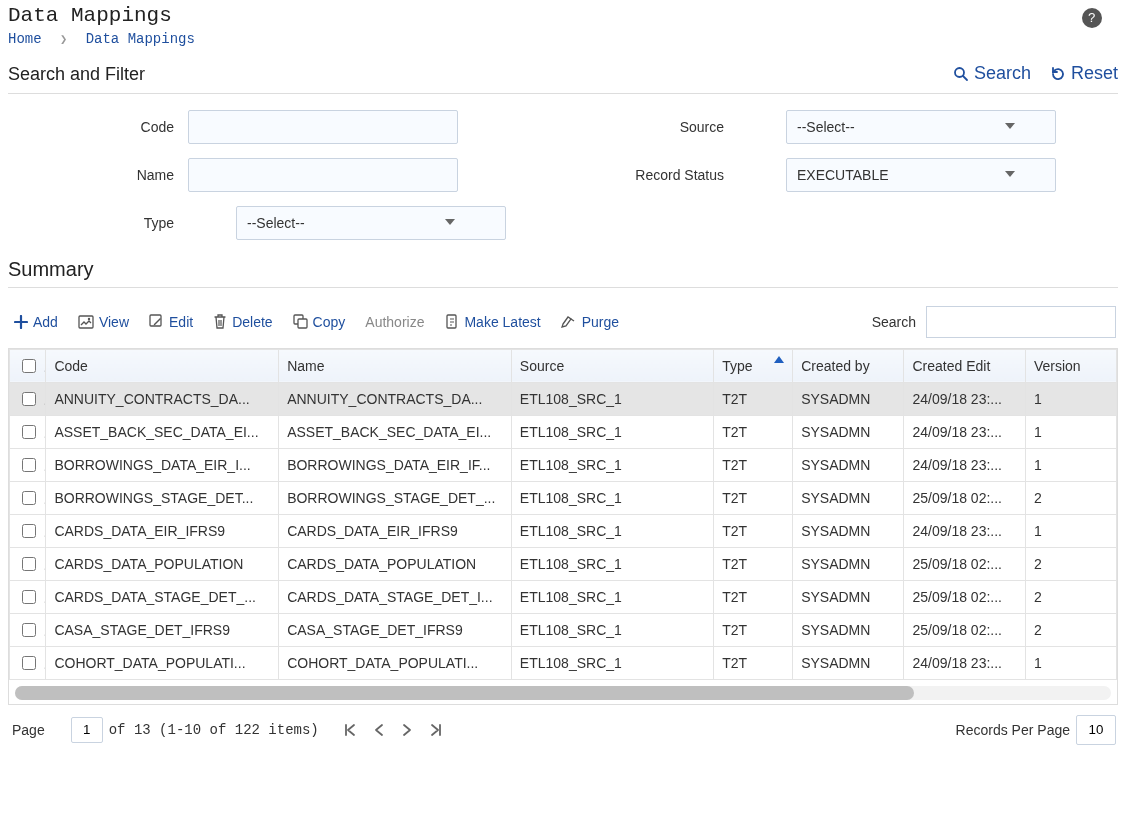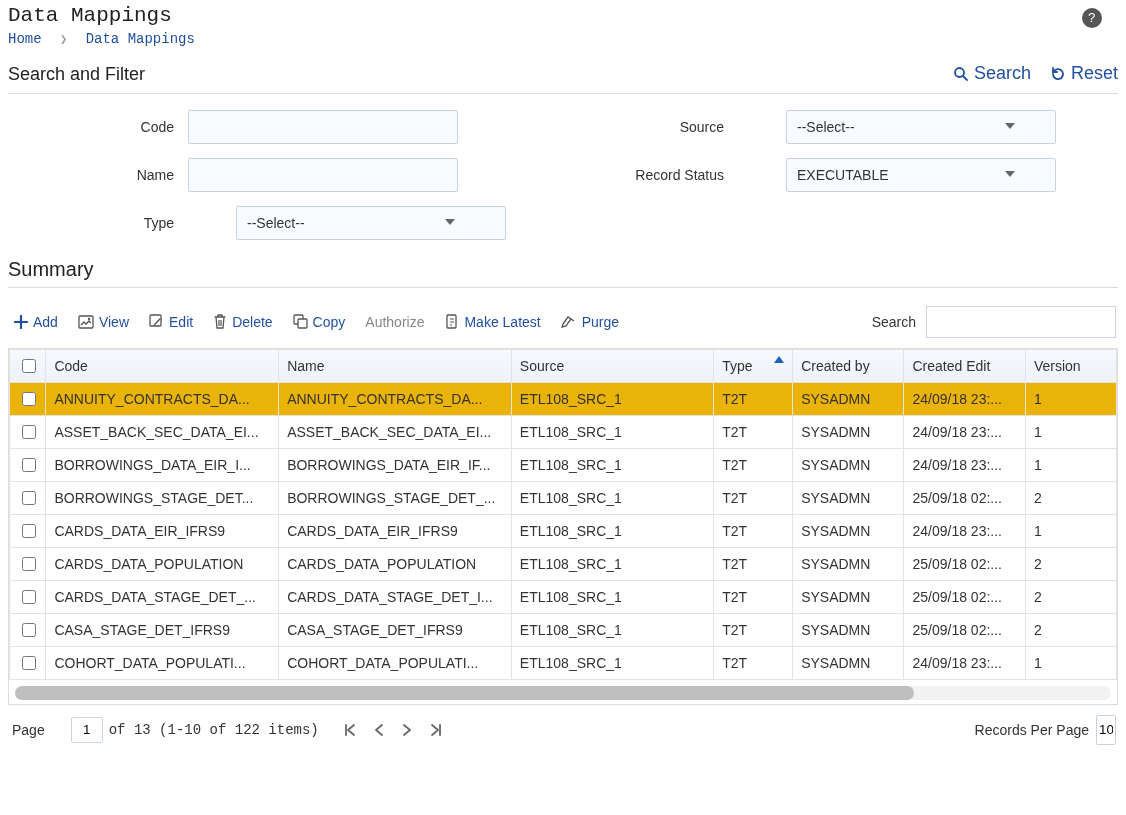--- a/index.html
+++ b/index.html
@@ -79,21 +79,21 @@
     overflow: hidden;
     text-overflow: ellipsis;
     font-weight: 400;
     height: 32px;
   }
   .grid thead th {
     background: linear-gradient(#f6f9fd, #eef3fa);
     color: #333;
     position: relative;
   }
-  .grid tbody tr:first-child td { background: #eab308; }
+  .grid tbody tr:first-child td { background: #e5e5e5; }
   .grid .cb-col { width: 36px; text-align: center; }
   .grid input[type=checkbox] { width: 14px; height: 14px; }
   .sort-ind {
     position: absolute; right: 8px; top: 6px;
     width: 0; height: 0;
     border-left: 5px solid transparent;
     border-right: 5px solid transparent;
     border-bottom: 7px solid #1f5fbf;
   }
 
@@ -111,24 +111,24 @@
   }
   .pager .label { color: #333; margin-right: 20px; }
   .pager .page-num {
     width: 32px; height: 26px; text-align: center;
     border: 1px solid #c9d3e0; border-radius: 2px; margin: 0 6px;
   }
   .pager .info { color: #333; font-family: Liberation Mono, monospace; }
   .pager .nav { margin-left: 16px; display: inline-flex; align-items: center; color: #555; }
   .pager .nav span { margin: 0 8px; cursor: pointer; display:inline-flex; }
   .pager .spacer { flex: 1; }
-  .pager .rpp-label { margin-right: 0; }
+  .pager .rpp-label { margin-right: 6px; }
   .pager .rpp {
-    width: 20px; height: 30px; text-align: center;
-    border: 1px solid #c9d3e0; border-radius: 2px; margin-left: 7px;
+    width: 40px; height: 30px; text-align: center;
+    border: 1px solid #c9d3e0; border-radius: 2px;
   }
 
   .help-badge {
     width: 20px; height: 20px; border-radius: 50%;
     background: #555; color: #fff; font-size: 13px;
     display: inline-flex; align-items: center; justify-content: center;
     position: absolute; right: 16px; top: 8px; cursor: pointer;
   }
   .top-area { position: relative; font-family: Liberation Mono, monospace; }
 </style>

